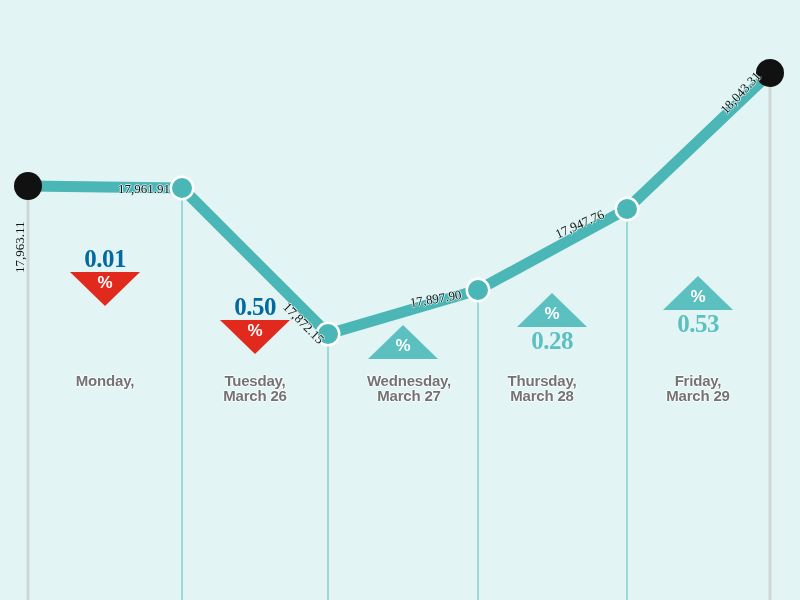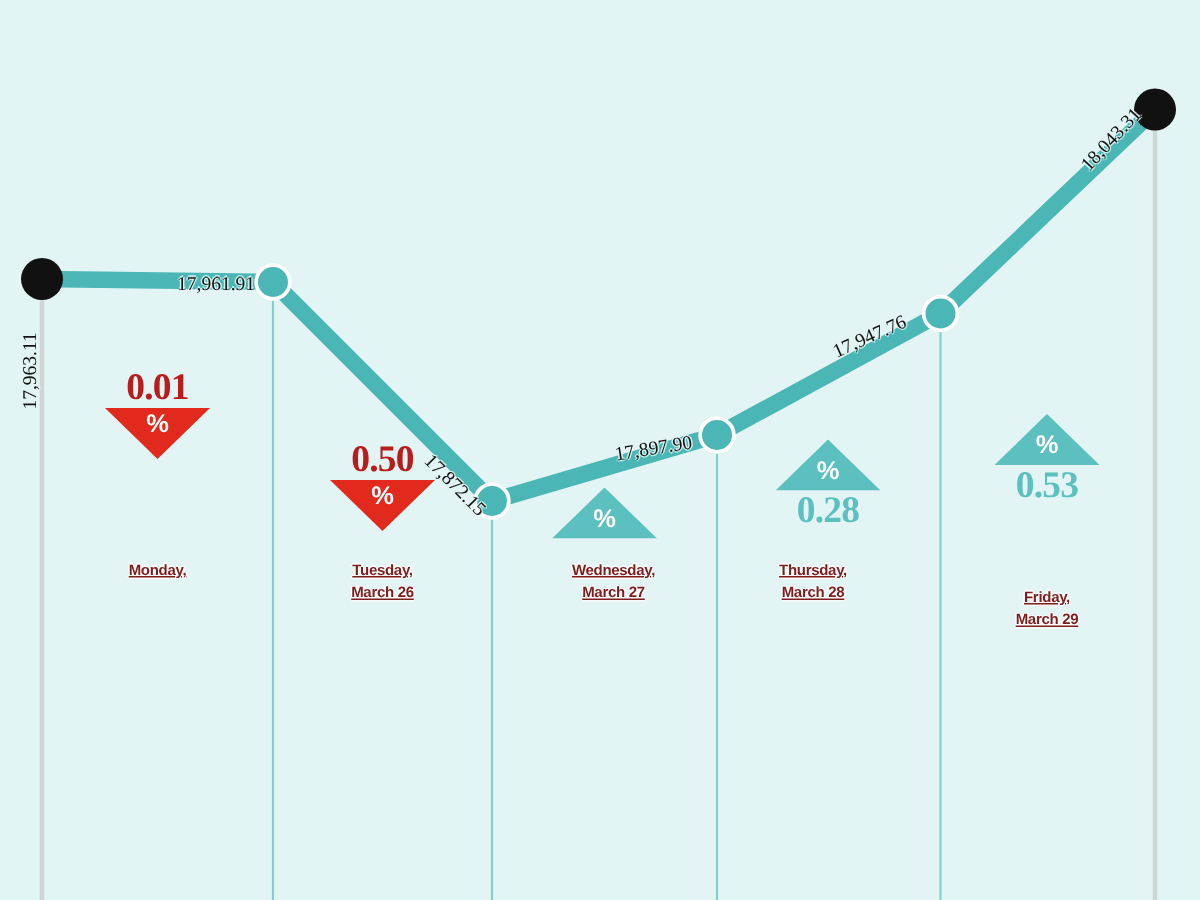--- a/index.html
+++ b/index.html
@@ -32,31 +32,30 @@
     top: 0;
     width: 800px;
     height: 600px;
     pointer-events: none;
   }
   .day-label {
     position: absolute;
     text-align: center;
     font-family: "Liberation Sans", sans-serif;
     font-weight: bold;
-    font-size: 10px;
+    font-size: 15px;
     line-height: 14.5px;
-    color: #7f1d1d;
+    color: #737373;
     letter-spacing: -0.2px;
     text-shadow:
       1px 0 0 rgba(255,255,255,0.85),
       -1px 0 0 rgba(255,255,255,0.85),
       0 1px 0 rgba(255,255,255,0.85),
       0 -1px 0 rgba(255,255,255,0.85);
     white-space: nowrap;
-    text-decoration: underline;
   }
   .day-label .dl-line {
     display: block;
   }
   .value-label {
     position: absolute;
     font-family: "Liberation Serif", serif;
     font-size: 13px;
     font-weight: normal;
     color: #121212;
@@ -98,21 +97,21 @@
   }
   .tri-down .pct-sign { top: 1px; }
   .tri-up   .pct-sign { top: 11px; }
   .change-num {
     font-family: "Liberation Serif", serif;
     font-weight: bold;
     font-size: 25px;
     line-height: 27px;
     letter-spacing: -0.5px;
   }
-  .change-down .change-num { color: #b91c1c; }
+  .change-down .change-num { color: #0369a1; }
   .change-up   .change-num { color: #5cc0c0; }
 </style>
 </head>
 <body>
 
 <div id="chart-root">
 
   <svg id="chart-svg" viewBox="0 0 800 600" xmlns="http://www.w3.org/2000/svg">
     <g id="grid-group">
         <line x1="28" x2="28" y1="186" y2="600" stroke="#cfd6d6" stroke-width="3"></line>
@@ -202,19 +201,19 @@
         <span class="dl-line">March 26</span>
       </div>
       <div class="day-label" style="left: 328px; top: 374px; width: 162px;">
         <span class="dl-line">Wednesday,</span>
         <span class="dl-line">March 27</span>
       </div>
       <div class="day-label" style="left: 477px; top: 374px; width: 130px;">
         <span class="dl-line">Thursday,</span>
         <span class="dl-line">March 28</span>
       </div>
-      <div class="day-label" style="left: 623px; top: 392px; width: 150px;">
+      <div class="day-label" style="left: 623px; top: 374px; width: 150px;">
         <span class="dl-line">Friday,</span>
         <span class="dl-line">March 29</span>
       </div>
     </div>
 
 </div>
 
 </body></html>

